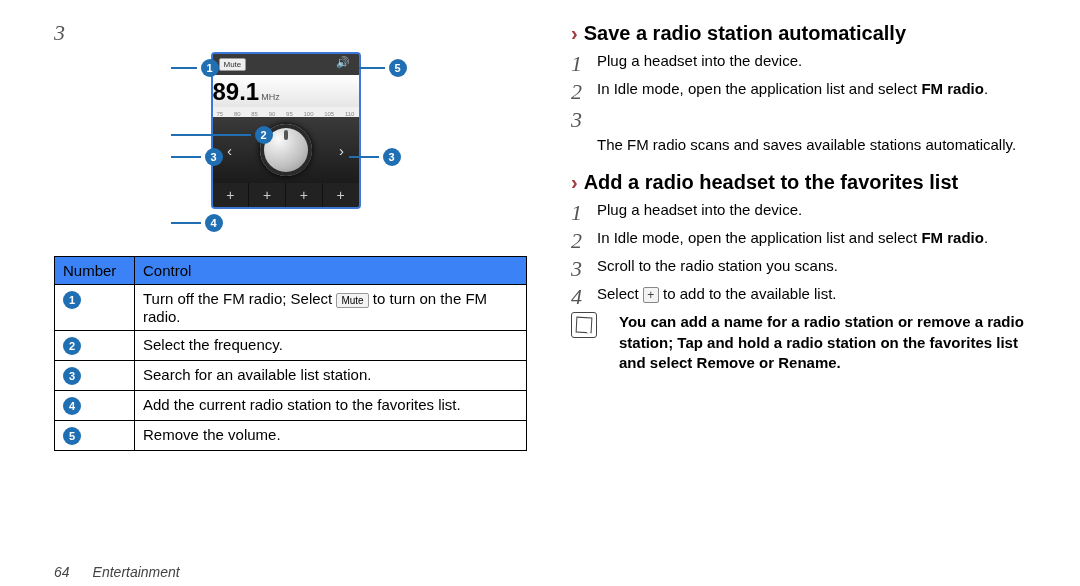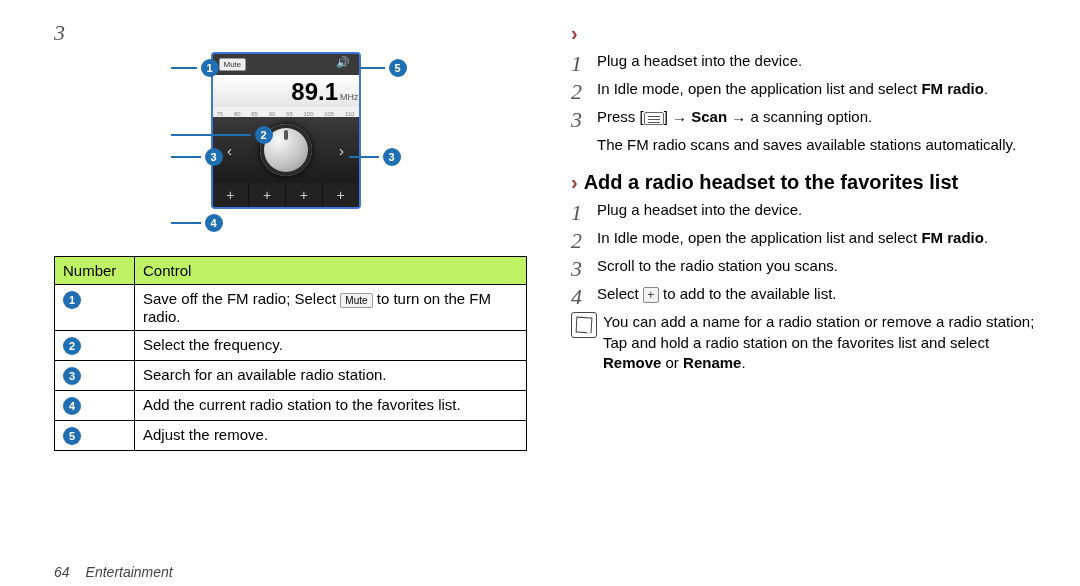--- a/index.html
+++ b/index.html
@@ -102,21 +102,21 @@
   }
   .vol-ico {
     width: 14px; height: 12px; position: relative;
   }
   .vol-ico::before {
     content: "🔊";
     font-size: 11px; color: #fff; position: absolute; left: -2px; top: -3px;
   }
   .rp-freq {
     background: linear-gradient(#fff,#e6e6e6);
-    text-align: right;
+    text-align: left;
     padding: 3px 0 1px;
     font-family: Arial, sans-serif;
   }
   .rp-freq .big { font-size: 24px; font-weight: 600; }
   .rp-freq .unit { font-size: 9px; margin-left: 2px; color: #555; }
   .rp-scale {
     background: #f0f0f0;
     height: 10px;
     font-size: 6px;
     color: #888;
@@ -178,21 +178,21 @@
     font-size: 15px;
     margin-bottom: 12px;
   }
   table.funcs td, table.funcs th {
     border: 1px solid #000;
     padding: 5px 8px;
     text-align: left;
     vertical-align: top;
     font-weight: normal;
   }
-  table.funcs th { background: #bef264; }
+  table.funcs th { background: #3b82f6; }
   .cell-badge { text-align: center; vertical-align: middle; }
 
   
   .hd {
     display: flex;
     align-items: center;
     gap: 6px;
     margin: 2px 0 6px;
   }
   .hd .chev {
@@ -226,38 +226,38 @@
   }
   .menu-icon::before{
     content:""; position:absolute; left:3px; right:3px; top:3px; height:1px; background:#555;
     box-shadow: 0 3px 0 #555, 0 6px 0 #555;
   }
   .plus-icon {
     display:inline-flex; width:16px;height:16px;border:1px solid #888;
     align-items:center;justify-content:center;font-size:12px;color:#444;
     background:#f3f3f3;border-radius:2px;vertical-align:middle;
   }
-  .note-row{display:flex;gap:6px;align-items:flex-start;}
+  .note-row{display:flex;gap:22px;align-items:flex-start;font-weight:bold;}
   .note-icon{
     width:26px;height:26px;border:1.5px solid #444;border-radius:3px;
     display:flex;align-items:center;justify-content:center;flex-shrink:0;
     position:relative;
   }
   .note-icon::before{
     content:""; width:14px;height:14px;border:1.5px solid #444;transform:rotate(3deg);
   }
   .note-icon::after{
     content:""; position:absolute;width:12px;height:2px;background:#fff;
     transform:rotate(40deg); right:2px; bottom:4px;
   }
 
   .footer{
     position:absolute; bottom:6px; left:54px;
     font-size:14px; font-style:italic; color:#444;
-    display:flex; gap:16px; align-items:baseline;
+    display:flex; gap:23px; align-items:baseline;
   }
   .footer .pg{font-style:italic;}
 </style>
 </head>
 <body>
 
 <div class="page">
 
   <div class="col">
     <div class="step-line">
@@ -325,57 +325,57 @@
     </div>
 
     <table class="funcs">
       <tbody>
           <tr>
         <th style="width:80px">Number</th>
         <th>Control</th>
       </tr>
       <tr>
         <td class="cell-badge"><span class="badge">1</span></td>
-        <td><span>Save off the FM radio; Select </span><span class="inline-icon">Mute</span><span> to turn on the FM radio.</span></td>
+        <td><span>Turn off the FM radio; Select </span><span class="inline-icon">Mute</span><span> to turn on the FM radio.</span></td>
       </tr>
       <tr>
         <td class="cell-badge"><span class="badge">2</span></td>
         <td>Select the frequency.</td>
       </tr>
       <tr>
         <td class="cell-badge"><span class="badge">3</span></td>
-        <td>Search for an available radio station.</td>
+        <td>Search for an available list station.</td>
       </tr>
       <tr>
         <td class="cell-badge"><span class="badge">4</span></td>
         <td>Add the current radio station to the favorites list.</td>
       </tr>
       <tr>
         <td class="cell-badge"><span class="badge">5</span></td>
-        <td>Adjust the remove.</td>
+        <td>Remove the volume.</td>
       </tr>
     </tbody>
       </table>
   </div>
 
   <div class="col">
     <div class="hd">
       <span class="chev">›</span>
+      <span class="hd-text">Save a radio station automatically</span>
     </div>
     <div class="step-line">
       <span class="stepnum">1</span>
       <span class="step-text">Plug a headset into the device.</span>
     </div>
     <div class="step-line">
       <span class="stepnum">2</span>
       <span class="step-text"><span>In Idle mode, open the application list and select </span><b>FM radio</b><span>.</span></span>
     </div>
     <div class="step-line">
       <span class="stepnum">3</span>
-      <span class="step-text"><span>Press [</span><span class="menu-icon"></span><span>] → </span><b>Scan</b><span> → a scanning option.</span></span>
     </div>
     <div class="step-text-sub">The FM radio scans and saves available stations automatically.</div>
 
     <div class="hd" style="margin-top:16px">
       <span class="chev">›</span>
       <span class="hd-text">Add a radio headset to the favorites list</span>
     </div>
     <div class="step-line">
       <span class="stepnum">1</span>
       <span class="step-text">Plug a headset into the device.</span>

